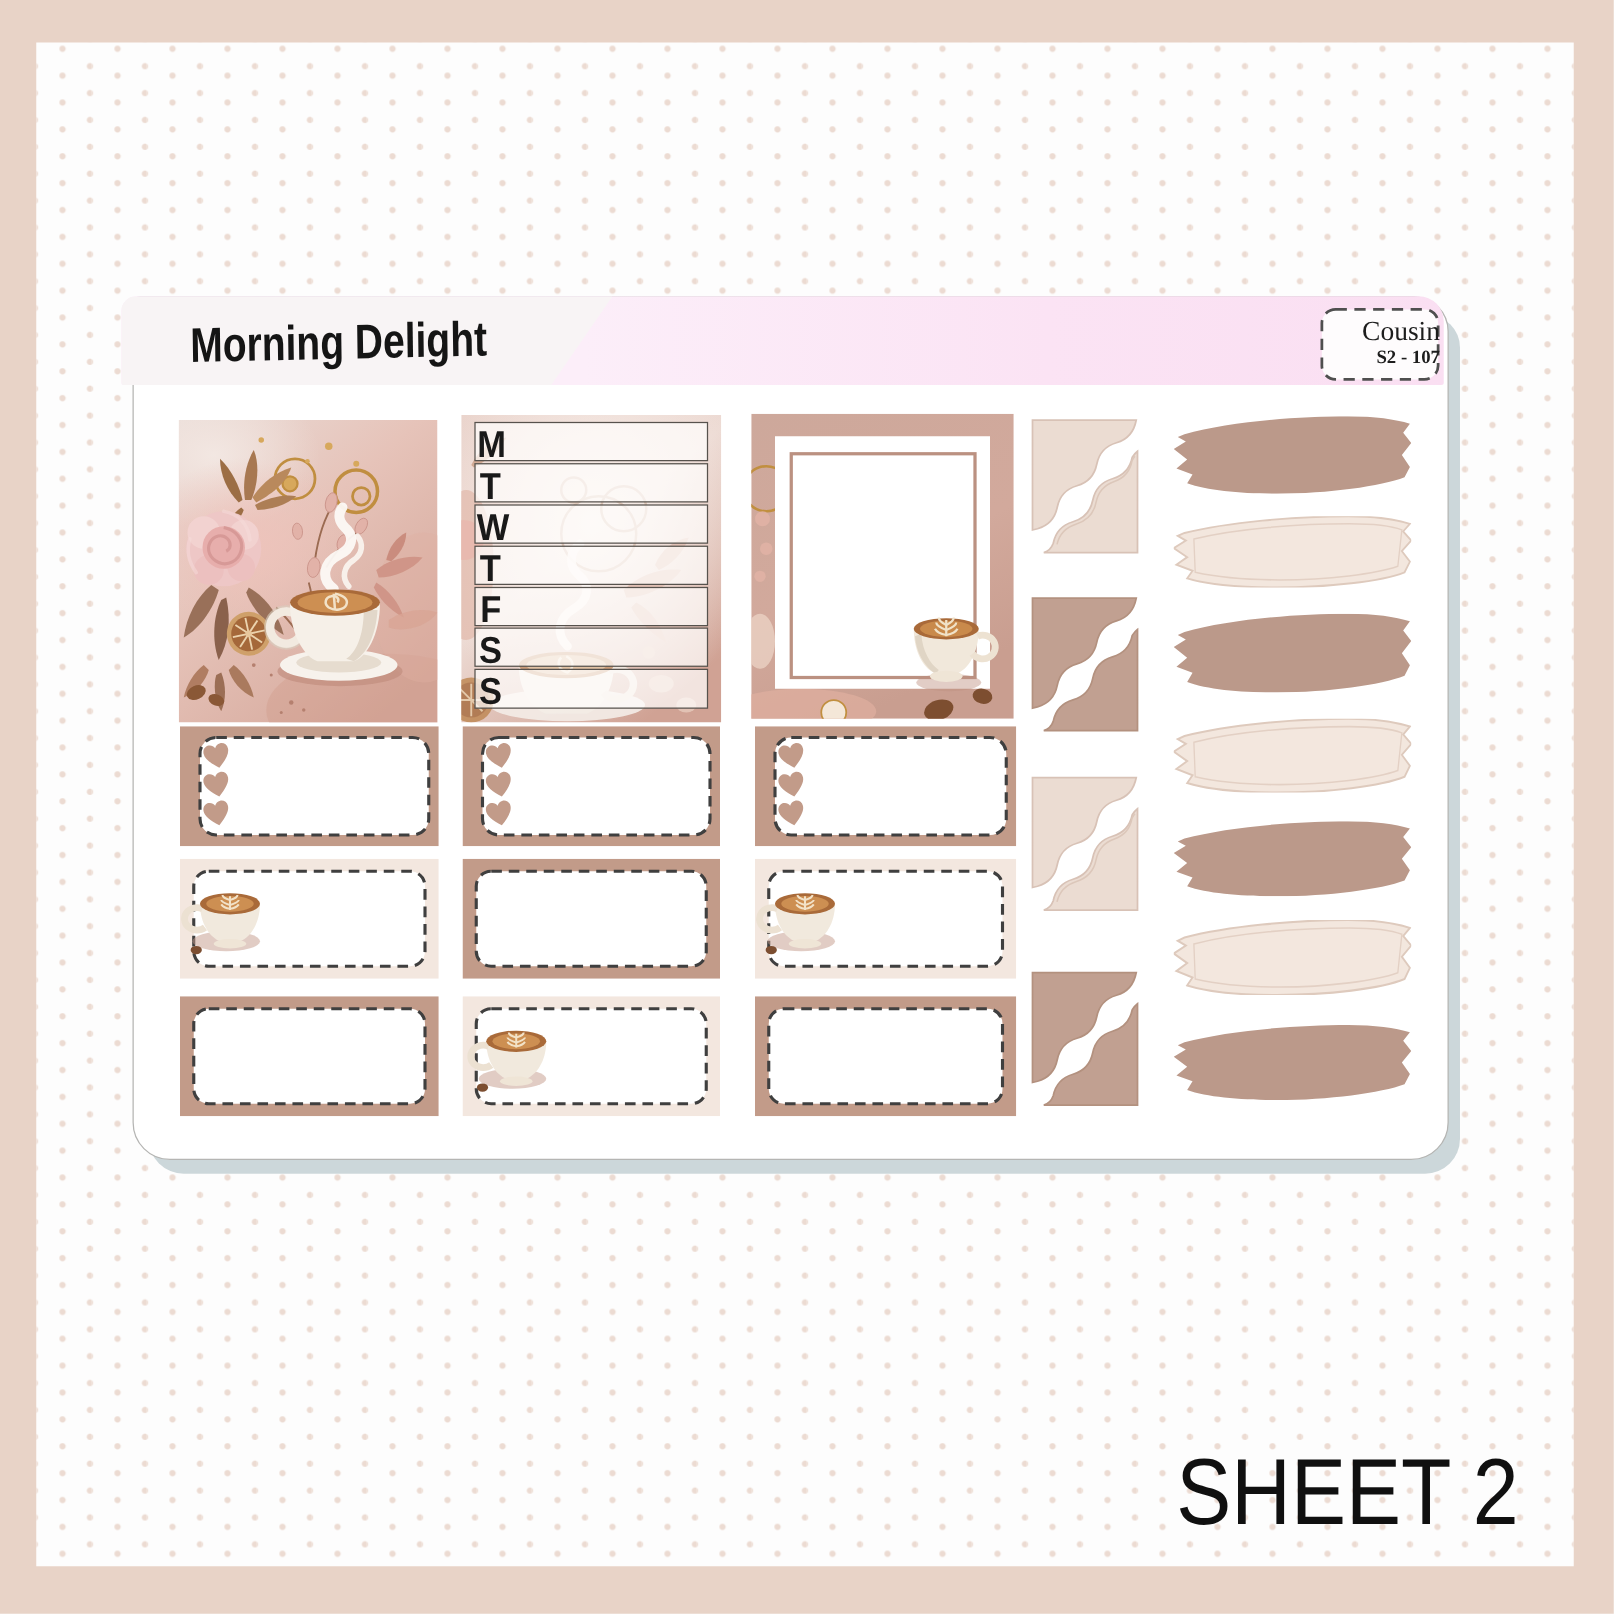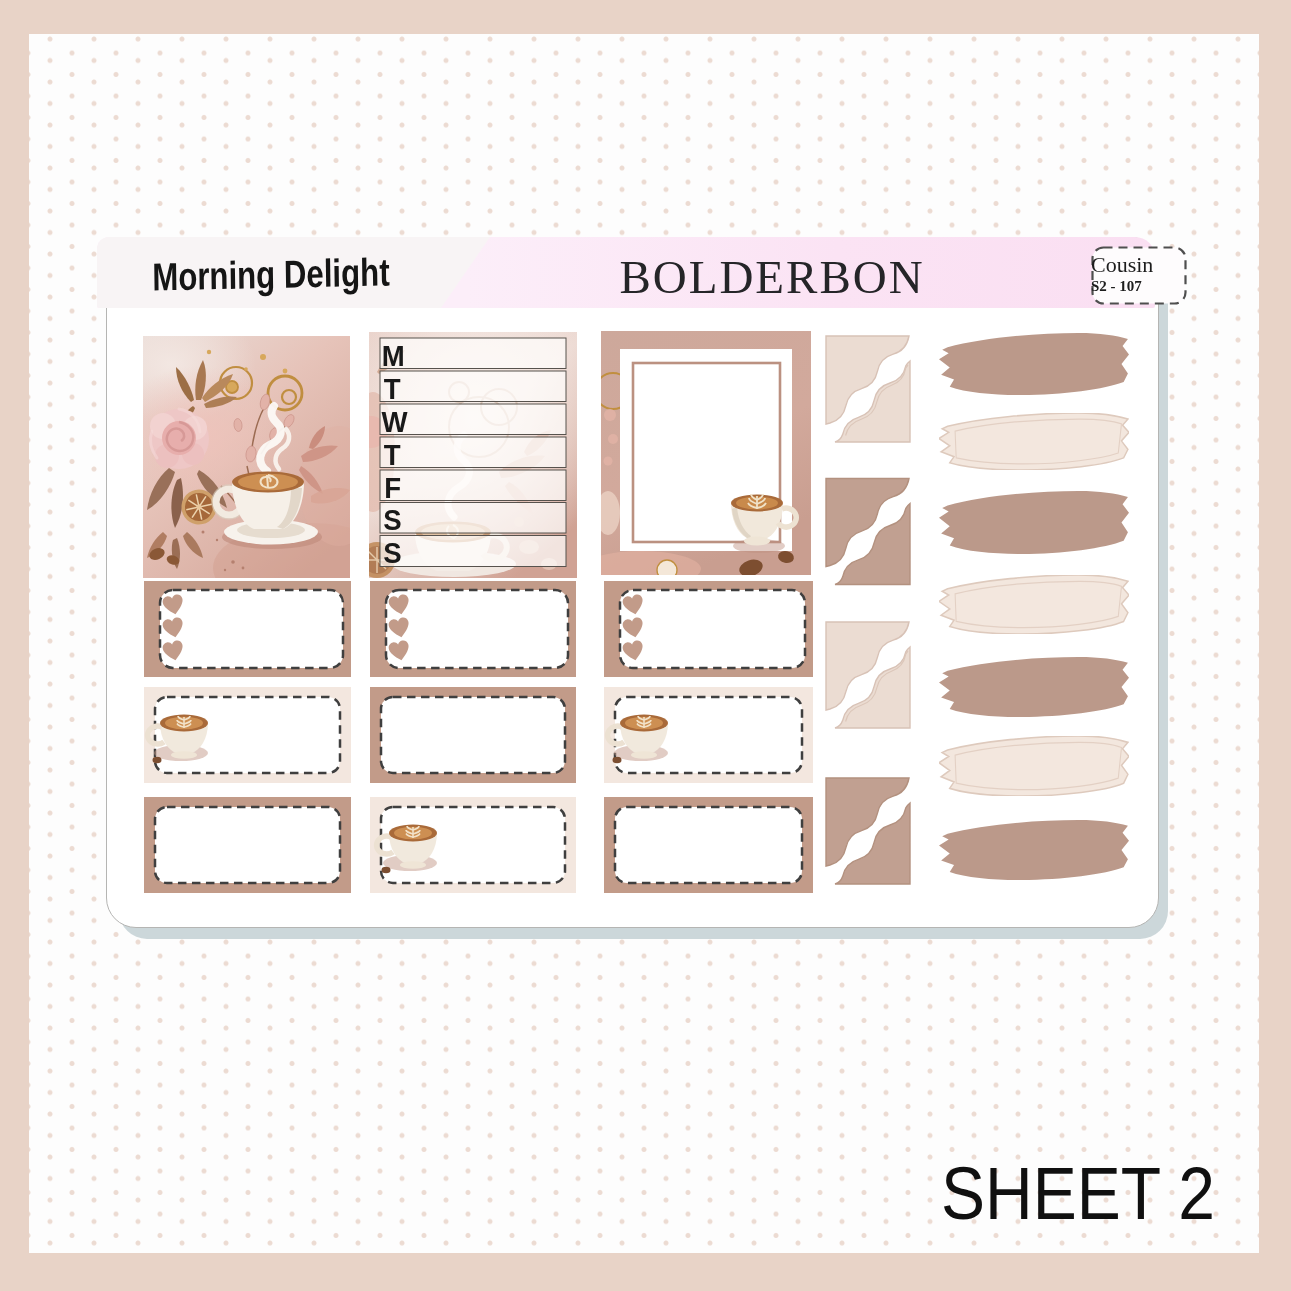--- a/index.html
+++ b/index.html
@@ -24,25 +24,23 @@
 <div class="abs" id="band" style="left:97px;top:237px;width:1058px;height:71px;border-radius:12px 20px 2px 2px;
   background:linear-gradient(90deg,#fceef9 35%,#fbe3f4 70%,#fadff2 100%);overflow:hidden;">
 
   <div class="abs" style="left:0;top:0;width:500px;height:71px;background:#f8f4f5;
     clip-path:polygon(0 0,393px 0,344px 71px,0 71px);"></div>
 
   <div class="abs" style="left:24px;top:16px;width:300px;height:55px;text-align:center;white-space:nowrap;
     font-family:'Liberation Sans',sans-serif;font-weight:700;font-size:39px;
     color:#151515;transform:scaleX(0.8) rotate(-1deg);letter-spacing:0px;">Morning Delight</div>
 
-  <div class="abs" style="left:325px;top:13px;width:700px;text-align:center;white-space:nowrap;
-    font-family:'Liberation Serif',serif;font-size:47px;color:#252528;letter-spacing:2px;">BOLDERBON</div>
 </div>
 
-<div class="abs" id="cousin" style="left:1091px;top:246px;width:96px;height:59px;text-align:left;
+<div class="abs" id="cousin" style="left:1056px;top:246px;width:96px;height:59px;text-align:right;
   font-family:'Liberation Serif',serif;color:#1d1d1d;">
   <svg class="abs" style="left:0;top:0;" width="96" height="59" viewBox="0 0 96 59">
     <rect x="1.5" y="1.5" width="93" height="56" rx="11" fill="#fefcfd" stroke="#4f4f4f" stroke-width="2.2" stroke-dasharray="9 6"></rect>
   </svg>
   <div class="abs" style="left:0;top:6px;width:96px;font-size:22px;line-height:26px;">Cousin</div>
   <div class="abs" style="left:0;top:32px;width:96px;font-size:15px;line-height:16px;font-weight:bold;">S2 - 107</div>
 </div>
 
 <svg class="abs" id="col1art" style="left:143px;top:336px;" width="207" height="242" viewBox="0 0 207 242">
   <defs>

